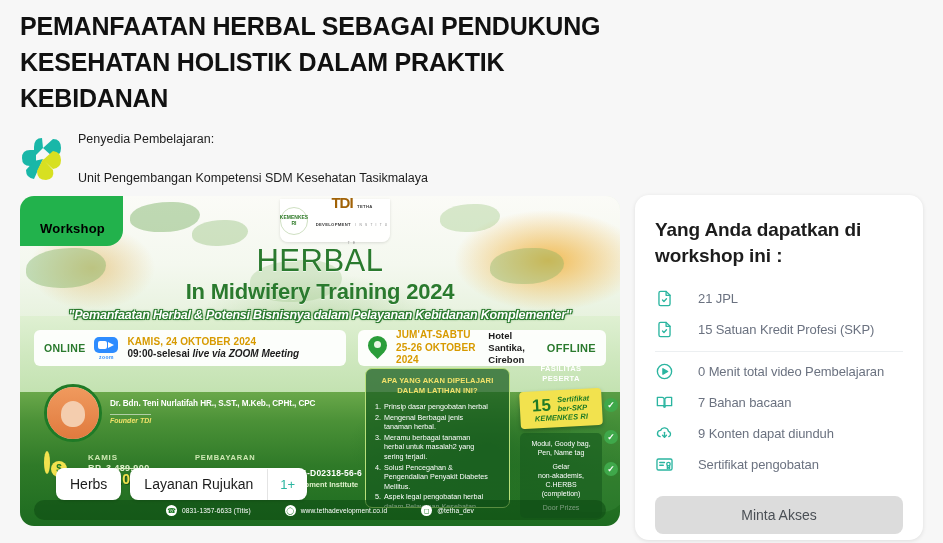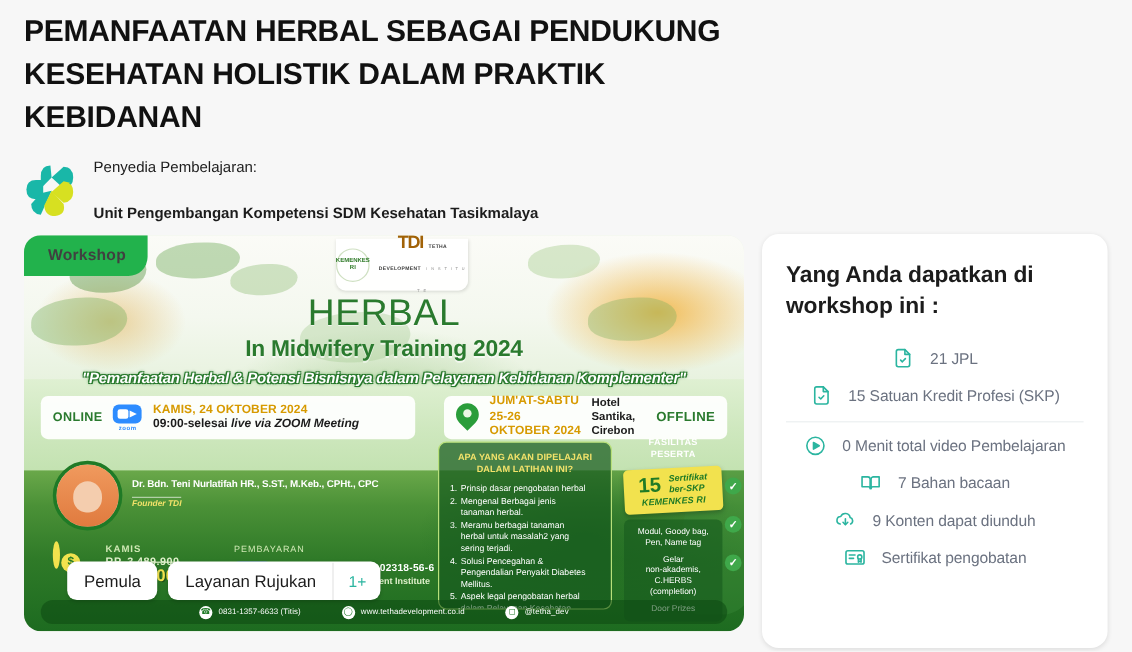--- a/index.html
+++ b/index.html
@@ -16,21 +16,21 @@
   .course-title{
     font-size:25px;line-height:36px;font-weight:bold;letter-spacing:-0.2px;
     color:#111111;margin:0;padding-top:8px;text-transform:uppercase;
   }
 
   
   .provider-row{position:absolute;left:20px;top:130px;display:flex;align-items:center;gap:12px;}
   .provider-logo{width:46px;height:46px;flex:0 0 46px;}
   .provider-text{font-size:12.5px;line-height:19px;color:#1c1c1c;}
   .provider-text .p-label{font-weight:normal;}
-  .provider-text .p-name{font-weight:bold;margin-top:20px;}
+  .provider-text .p-name{font-weight:normal;margin-top:20px;}
 
   
   .banner{
     position:absolute;left:20px;top:196px;width:600px;height:330px;
     border-radius:14px;overflow:hidden;
     background:#e9f3e4;
   }
   .banner-inner{position:absolute;inset:0;}
 
   
@@ -49,22 +49,22 @@
     background:linear-gradient(180deg,#dff0d2 0%,#cfe8bf 45%,#bfe0ac 100%);
   }
   .bn-bot{
     position:absolute;left:0;top:196px;width:100%;height:134px;
     background:
       radial-gradient(ellipse 200px 90px at 78% 40%, rgba(20,95,30,.55), rgba(20,95,30,0) 70%),
       linear-gradient(180deg,#6aa84a 0%,#4b9137 22%,#2f7a28 55%,#1d6b20 100%);
   }
 
   .workshop-badge{
-    position:absolute;left:0;top:0;background:#22b24c;color:#404040;
-    font-size:13px;font-weight:bold;padding:9px 18px 10px 20px;
+    position:absolute;left:0;top:0;background:#22b24c;color:#000000;
+    font-size:13px;font-weight:bold;padding:25px 18px 10px 20px;
     border-bottom-right-radius:16px;z-index:8;letter-spacing:.2px;
   }
 
   .tdi-logo-box{
     position:absolute;right:230px;top:3px;width:110px;height:43px;
     background:rgba(255,255,255,.92);border-radius:0 0 8px 8px;
     display:flex;align-items:center;gap:6px;justify-content:center;
     box-shadow:0 1px 3px rgba(0,0,0,.12);z-index:7;
   }
   .tdi-circle{
@@ -78,40 +78,40 @@
   .tdi-mark .tdi-sub2{font-size:3.2px;color:#8a8a8a;letter-spacing:1.2px;}
 
   .bn-title{
     position:absolute;left:0;right:0;top:48px;text-align:center;z-index:6;
   }
   .bn-title .t1{
     font-size:31px;font-weight:normal;color:#2a7a2e;letter-spacing:.5px;line-height:34px;
     text-shadow:0 1px 0 rgba(255,255,255,.6);
   }
   .bn-title .t2{
-    font-size:19px;font-weight:bold;color:#2a7a2e;letter-spacing:-.2px;line-height:28px;
+    font-size:22px;font-weight:bold;color:#2a7a2e;letter-spacing:-.2px;line-height:28px;
     text-shadow:0 1px 0 rgba(255,255,255,.6);
   }
   .bn-tagline{
     position:absolute;left:0;right:0;top:112px;text-align:center;z-index:6;
     font-size:12.5px;font-style:italic;font-weight:bold;color:#ffffff;
     letter-spacing:-.2px;
     text-shadow:0 0 2px #2a7a2e,0 0 3px #2a7a2e,1px 1px 0 #2a7a2e,-1px 1px 0 #2a7a2e,1px -1px 0 #2a7a2e,-1px -1px 0 #2a7a2e;
   }
 
   .schedule-bar{
     position:absolute;left:14px;right:14px;top:134px;height:36px;z-index:6;
     display:flex;align-items:stretch;gap:0;
   }
   .sched-half{
     background:rgba(255,255,255,.93);border-radius:6px;
     display:flex;align-items:center;gap:8px;padding:0 10px;
   }
   .sched-left{flex:0 0 292px;}
-  .sched-right{flex:1;margin-left:24px;align-items:center;}
+  .sched-right{flex:1;margin-left:12px;align-items:center;}
   .sched-mode{font-size:10.5px;font-weight:bold;color:#2a7a2e;letter-spacing:.3px;}
   .zoom-ic{width:26px;height:24px;display:flex;flex-direction:column;align-items:center;justify-content:center;}
   .zoom-box{width:24px;height:16px;background:#2d8cff;border-radius:5px;position:relative;}
   .zoom-box:after{content:"";position:absolute;left:4px;top:4px;width:9px;height:8px;background:#fff;border-radius:2px;}
   .zoom-box:before{content:"";position:absolute;left:14px;top:5px;border-left:6px solid #fff;border-top:3px solid transparent;border-bottom:3px solid transparent;}
   .zoom-word{font-size:5px;color:#2d8cff;font-weight:bold;letter-spacing:.5px;margin-top:1px;}
   .sched-lines{line-height:12.5px;}
   .sched-l1{font-size:10px;font-weight:bold;color:#d79a00;letter-spacing:.1px;}
   .sched-l2{font-size:10px;font-weight:bold;color:#1c1c1c;}
   .sched-l2 em{font-style:italic;}
@@ -182,21 +182,21 @@
   .coin-ic .c-out{width:30px;height:30px;border-radius:50%;border:3px solid #f2e24e;box-sizing:border-box;}
   .coin-ic .c-in{position:absolute;left:7px;top:7px;width:16px;height:16px;border-radius:50%;background:#f2e24e;color:#1f7a26;font-size:10px;font-weight:bold;text-align:center;line-height:16px;}
   .price-txt{line-height:11px;}
   .price-l{font-size:8px;font-weight:bold;color:#cfe8b4;letter-spacing:.8px;}
   .price-old{font-size:9px;font-weight:bold;color:#dff0cb;text-decoration:line-through;letter-spacing:.4px;}
   .price-new{font-size:14px;font-weight:bold;color:#f2e24e;letter-spacing:.2px;
     text-shadow:1px 1px 0 rgba(0,0,0,.3);}
   .pay-block{position:absolute;left:175px;top:256px;z-index:6;display:flex;align-items:flex-start;gap:8px;}
   .bri-ic{width:30px;height:26px;background:#1b4fa0;border-radius:4px;color:#fff;font-size:13px;font-weight:bold;text-align:center;line-height:26px;font-style:italic;}
   .pay-txt{line-height:11px;}
-  .pay-l{font-size:7.5px;font-weight:normal;color:#cfe8b4;letter-spacing:.8px;}
+  .pay-l{font-size:7.5px;font-weight:bold;color:#cfe8b4;letter-spacing:.8px;}
   .pay-1{font-size:8.5px;font-weight:bold;color:#ffffff;letter-spacing:.2px;}
   .pay-2{font-size:7.5px;font-weight:bold;color:#dff0cb;}
 
   
   .contact-strip{
     position:absolute;left:14px;right:14px;bottom:6px;height:20px;z-index:6;
     display:flex;align-items:center;justify-content:center;gap:34px;
     background:rgba(12,72,18,.55);border-radius:10px;
   }
   .cstrip-item{display:flex;align-items:center;gap:5px;}
@@ -218,21 +218,21 @@
   .chip-quota .q-ic .qb{position:absolute;left:0px;top:7px;width:12px;height:7px;border:1.4px solid #ef6b7e;border-bottom:none;border-radius:7px 7px 0 0;box-sizing:border-box;}
   .chip-quota .q-ic .qp{position:absolute;left:10px;top:1px;width:5px;height:5px;border-right:1.4px solid #ef6b7e;border-top:1.4px solid #ef6b7e;transform:rotate(45deg);box-sizing:border-box;}
 
   
   .side-card{
     position:absolute;left:635px;top:195px;width:288px;height:345px;
     background:#ffffff;border-radius:14px;box-shadow:0 1px 4px rgba(0,0,0,.10);
     box-sizing:border-box;padding:22px 20px;
   }
   .side-title{font-size:19px;font-weight:bold;line-height:26px;color:#1c1c1c;margin:0 0 14px 0;letter-spacing:-.1px;}
-  .feat{display:flex;align-items:center;gap:13px;padding:6px 0;justify-content:center;}
+  .feat{display:flex;align-items:center;gap:24px;padding:6px 0;}
   .feat-ic{width:19px;height:19px;flex:0 0 19px;color:#2bb5a0;}
   .feat-tx{font-size:13px;color:#6b7280;letter-spacing:-.1px;}
   .feat-div{height:1px;background:#eceff1;margin:6px 0 4px 0;}
   .cta{
     margin-top:16px;width:100%;height:38px;background:#dcdcdc;border:none;border-radius:8px;
     font-size:14px;color:#4b5056;font-family:"Liberation Sans", sans-serif;cursor:pointer;
   }
 </style>
 </head>
 <body>
@@ -411,21 +411,21 @@
           <span class="cstrip-tx">www.tethadevelopment.co.id</span>
         </span>
         <span class="cstrip-item">
           <span class="cstrip-ic">◻</span>
           <span class="cstrip-tx">@tetha_dev</span>
         </span>
       </div>
     </div>
 
     <div class="chips">
-      <div class="chip">Pemula</div>
+      <div class="chip">Herbs</div>
       <div class="chip-split">
         <span class="cs-main">Layanan Rujukan</span>
         <span class="cs-more">1+</span>
       </div>
     </div>
   </div>
 
   <div class="side-card">
     <h2 class="side-title">Yang Anda dapatkan di workshop ini :</h2>
 
@@ -490,15 +490,16 @@
           <rect x="2.5" y="5" width="19" height="14" rx="2"></rect>
             <path d="M6 9.5h6"></path>
             <path d="M6 13h4.5"></path>
             <circle cx="17" cy="11.5" r="2.2"></circle>
             <path d="M15.6 13.4V17l1.4-1 1.4 1v-3.6"></path>
         </svg>
       </span>
       <span class="feat-tx">Sertifikat pengobatan</span>
     </div>
 
+    <button class="cta">Minta Akses</button>
   </div>
 
 </div>
 
 </body></html>

